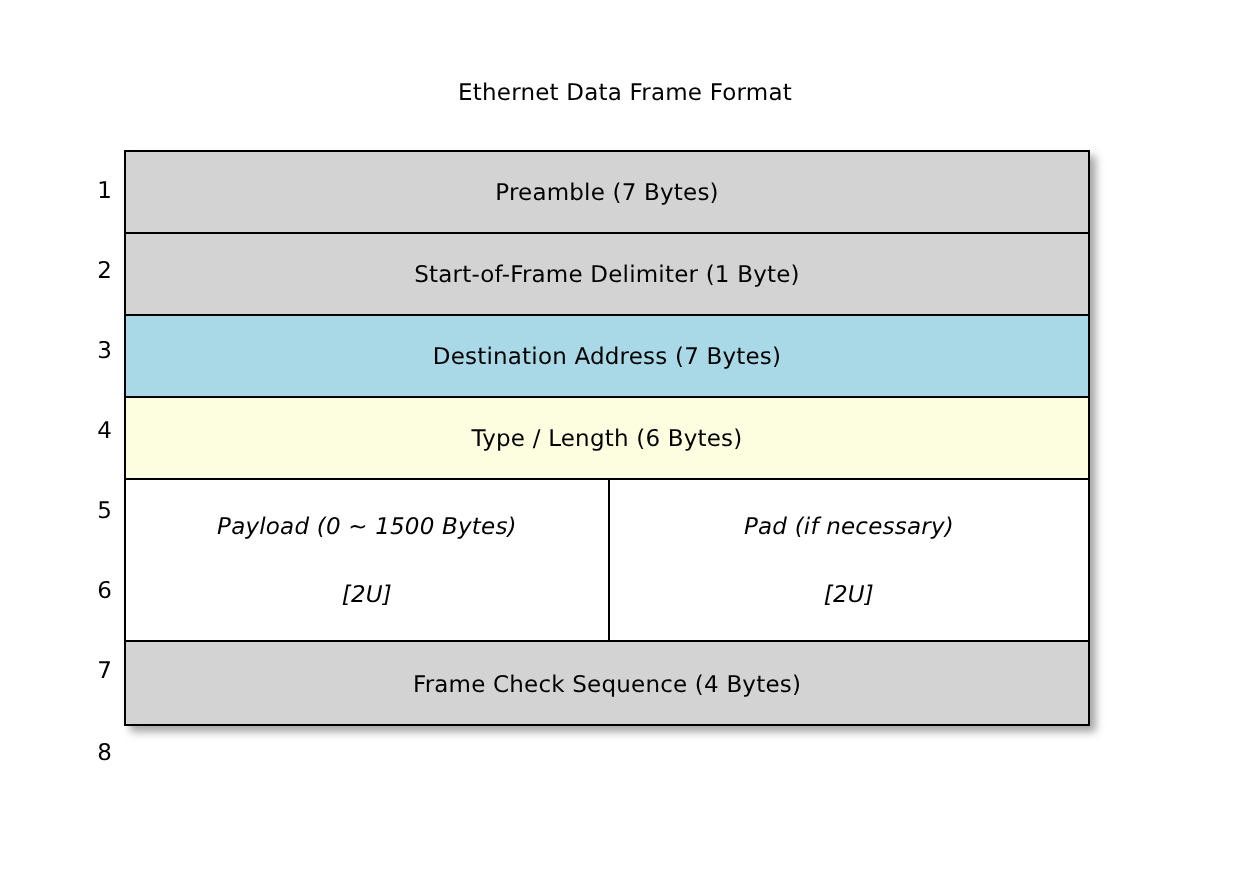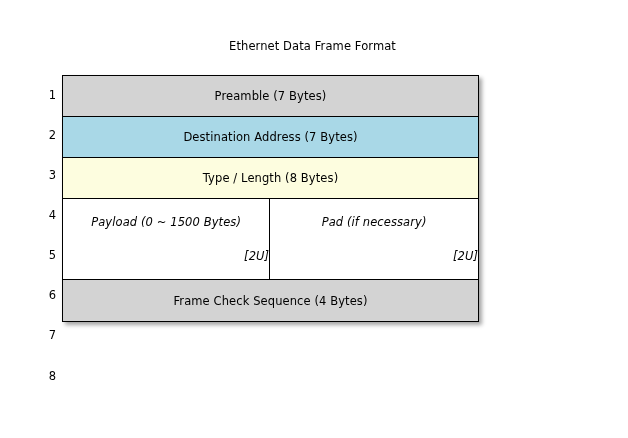--- a/index.html
+++ b/index.html
@@ -41,41 +41,41 @@
     font-size: 11.5px;
     letter-spacing: 0.1px;
     white-space: nowrap;
   }
 
   
   .frame-table {
     position: absolute;
     left: 62px;
     top: 75px;
-    width: 417px;
+    width: 483px;
     border-collapse: collapse;
     box-shadow: 3px 3px 4px rgba(0,0,0,0.35);
     background: #ffffff;
   }
   .frame-table td {
     border: 1px solid #000000;
     text-align: center;
     vertical-align: middle;
     font-size: 11.5px;
     padding: 0;
     letter-spacing: 0.1px;
   }
 
   .row-gray   { background: #d3d3d3; }
   .row-blue   { background: #a9d8e7; }
   .row-yellow { background: #fdfddf; }
   .row-white  { background: #ffffff; }
 
   .cell-line  { display: block; font-style: italic; }
-  .cell-line + .cell-line { margin-top: 20px; text-align: right; }
+  .cell-line + .cell-line { margin-top: 20px; }
 
   
   .row-numbers {
     position: absolute;
     left: 30px;
     top: 75px;
     width: 26px;
   }
   .row-number {
     font-size: 11.5px;
@@ -106,24 +106,27 @@
     <div class="row-number" style="height:40px">7</div>
     <div class="row-number" style="height:41px">8</div>
   </div>
 
   <table class="frame-table">
     <tbody>
       <tr>
         <td class="row-gray" colspan="2" style="height:40px">Preamble (7 Bytes)</td>
       </tr>
       <tr>
+        <td class="row-gray" colspan="2" style="height:40px">Start-of-Frame Delimiter (1 Byte)</td>
+      </tr>
+      <tr>
         <td class="row-blue" colspan="2" style="height:40px">Destination Address (7 Bytes)</td>
       </tr>
       <tr>
-        <td class="row-yellow" colspan="2" style="height:40px">Type / Length (8 Bytes)</td>
+        <td class="row-yellow" colspan="2" style="height:40px">Type / Length (6 Bytes)</td>
       </tr>
       <tr>
         <td class="row-white" style="height:80px; width:252px">
           <span class="cell-line">Payload (0 ~ 1500 Bytes)</span>
           <span class="cell-line">[2U]</span>
         </td>
         <td class="row-white" style="height:80px; width:249px">
           <span class="cell-line">Pad (if necessary)</span>
           <span class="cell-line">[2U]</span>
         </td>

